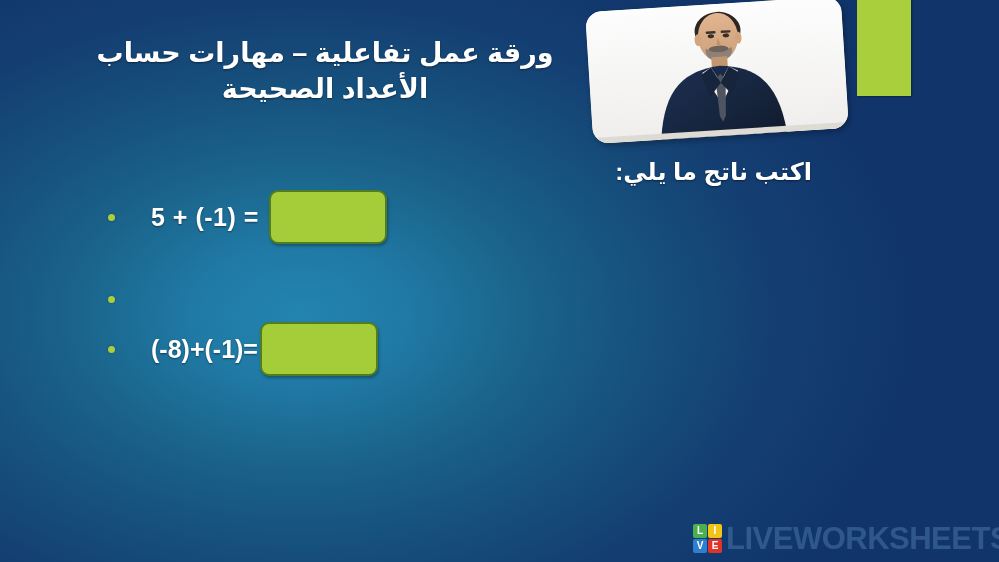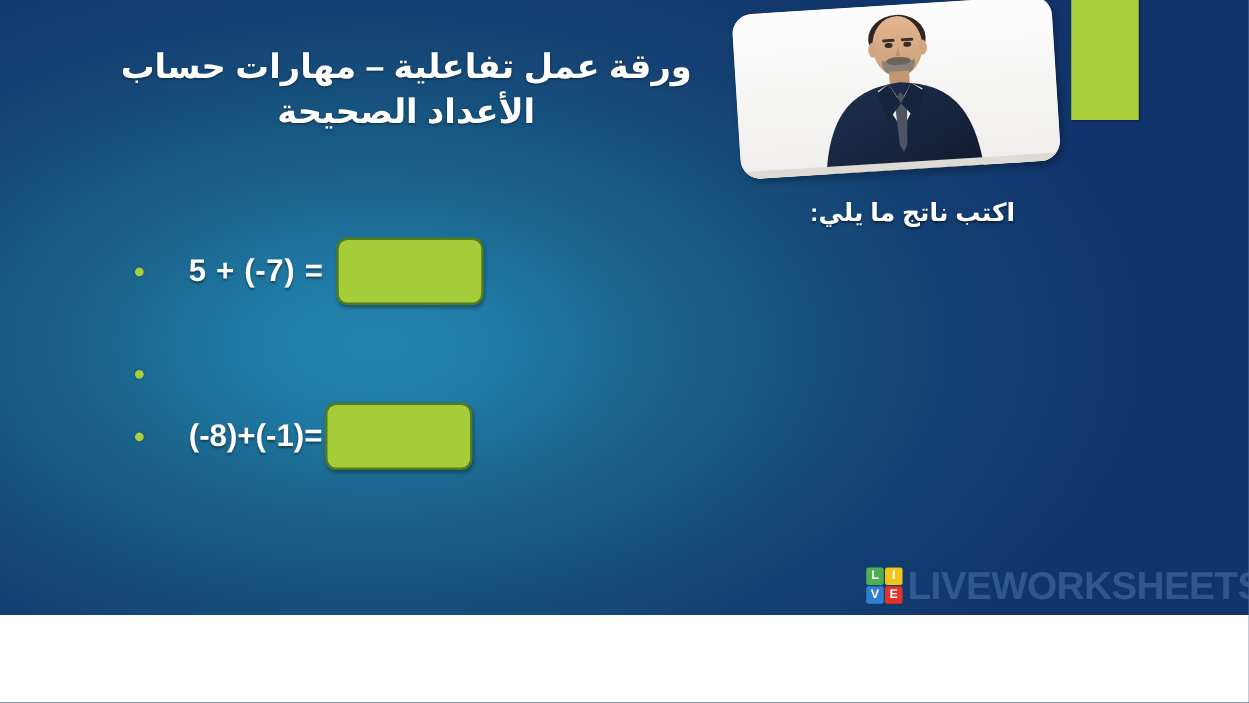--- a/index.html
+++ b/index.html
@@ -9,21 +9,21 @@
   body {
     width: 999px;
     height: 562px;
     overflow: hidden;
     font-family: "Liberation Sans", "DejaVu Sans", sans-serif;
   }
 
   #slide {
     position: relative;
     width: 999px;
-    height: 492px;
+    height: 562px;
     overflow: hidden;
     background-color: #123a6e;
     background-image:
       radial-gradient(ellipse 62% 72% at 30% 56%, #2484b0 0%, #1f79a4 18%, #1a6289 38%, #164f7c 58%, #143f72 76%, #11356b 100%);
   }
 
   
   .green-rect {
     position: absolute;
     left: 857px;
@@ -75,21 +75,21 @@
 
   
   .prompt {
     position: absolute;
     left: 560px;
     top: 158px;
     width: 252px;
     text-align: right;
     direction: rtl;
     color: #ffffff;
-    font-size: 20px;
+    font-size: 24px;
     font-weight: bold;
     text-shadow: 0 1px 2px rgba(0,0,0,0.45);
   }
 
   
   .row {
     position: absolute;
     display: flex;
     align-items: center;
     left: 108px;
@@ -234,21 +234,21 @@
 
   <div class="title">
     <div>ورقة عمل تفاعلية – مهارات حساب</div>
     <div>الأعداد الصحيحة</div>
   </div>
 
   <div class="prompt">اكتب ناتج ما يلي:</div>
 
   <div class="row row-eq1">
     <span class="bullet"></span>
-    <span class="expr">5 + (-7) =</span>
+    <span class="expr">5 + (-1) =</span>
     <div class="answer-box" placeholder=""></div>
   </div>
 
   <div class="row row-blank">
     <span class="bullet"></span>
   </div>
 
   <div class="row row-eq2">
     <span class="bullet"></span>
     <span class="expr expr-eq2">(-8)+(-1)=</span>

